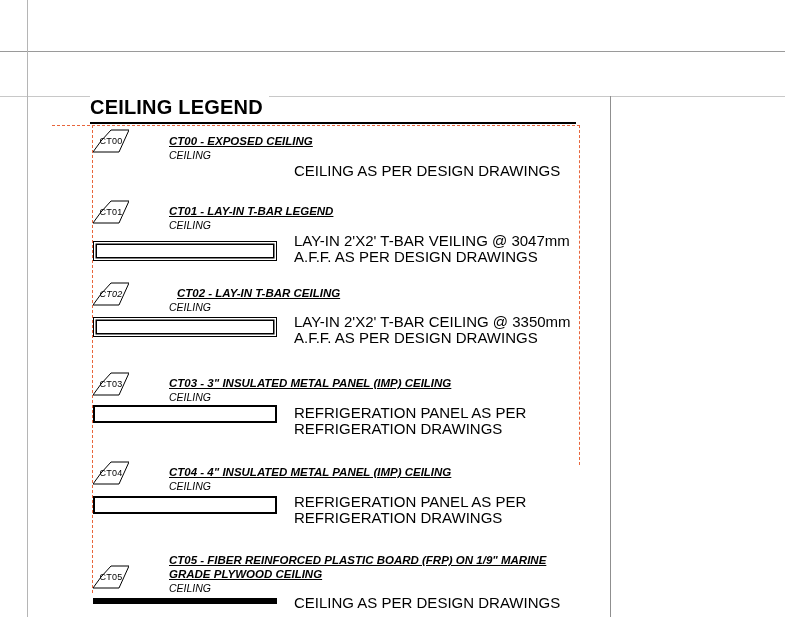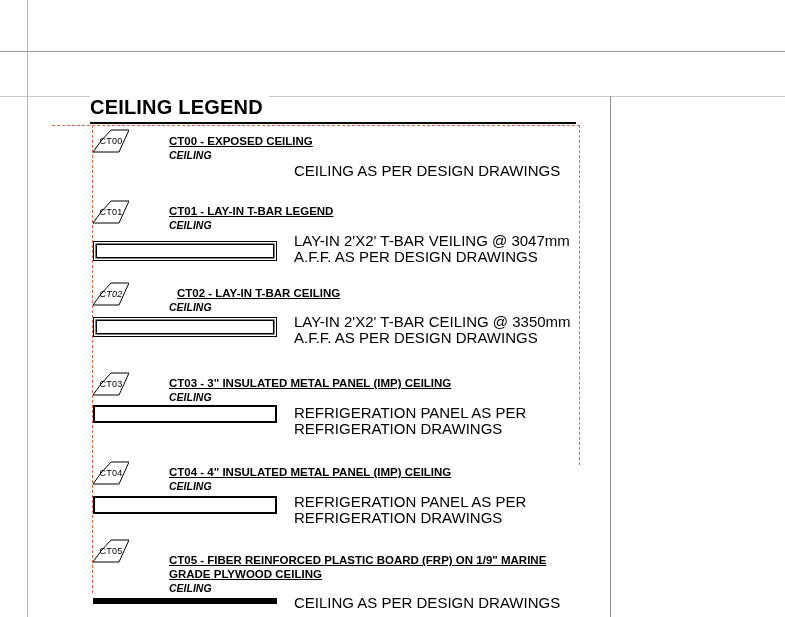--- a/index.html
+++ b/index.html
@@ -132,28 +132,28 @@
     letter-spacing: 0.2px;
   }
   .head {
     position: absolute;
     left: 169px;
     font-size: 11.5px;
     font-weight: bold;
     text-decoration: underline;
     line-height: 14px;
     width: 400px;
+    font-style: italic;
   }
   .sub {
     position: absolute;
     left: 169px;
     font-size: 10.5px;
     font-style: italic;
     line-height: 13px;
-    font-weight: bold;
   }
   .desc {
     position: absolute;
     font-size: 15px;
     line-height: 16px;
     width: 290px;
   }
   .swatch {
     position: absolute;
     left: 93px;
@@ -252,21 +252,21 @@
       </svg>
       <div class="tag-text">CT04</div>
     </div>
     <div class="head" style="top:465px;">CT04 - 4" INSULATED METAL PANEL (IMP) CEILING</div>
     <div class="sub" style="top:480px;">CEILING</div>
     <div class="swatch panel" style="top:496px;"></div>
     <div class="desc" style="left:294px; top:494px;">REFRIGERATION PANEL AS PER REFRIGERATION DRAWINGS</div>
   </div>
 
   <div class="row">
-    <div class="tag" style="top:538px;">
+    <div class="tag" style="top:564px;">
       <svg width="36" height="26" viewBox="0 0 36 26">
         <polygon points="8,13 18,2 36,2 26,24 0,24" fill="#ffffff" stroke="#000000" stroke-width="1"></polygon>
       </svg>
       <div class="tag-text">CT05</div>
     </div>
     <div class="head" style="top:553px; width:390px;">CT05 - FIBER REINFORCED PLASTIC BOARD (FRP) ON 1/9" MARINE GRADE PLYWOOD CEILING</div>
     <div class="sub" style="top:582px;">CEILING</div>
     <div class="swatch solid" style="top:598px;"></div>
     <div class="desc" style="left:294px; top:595px;">CEILING AS PER DESIGN DRAWINGS</div>
   </div>

